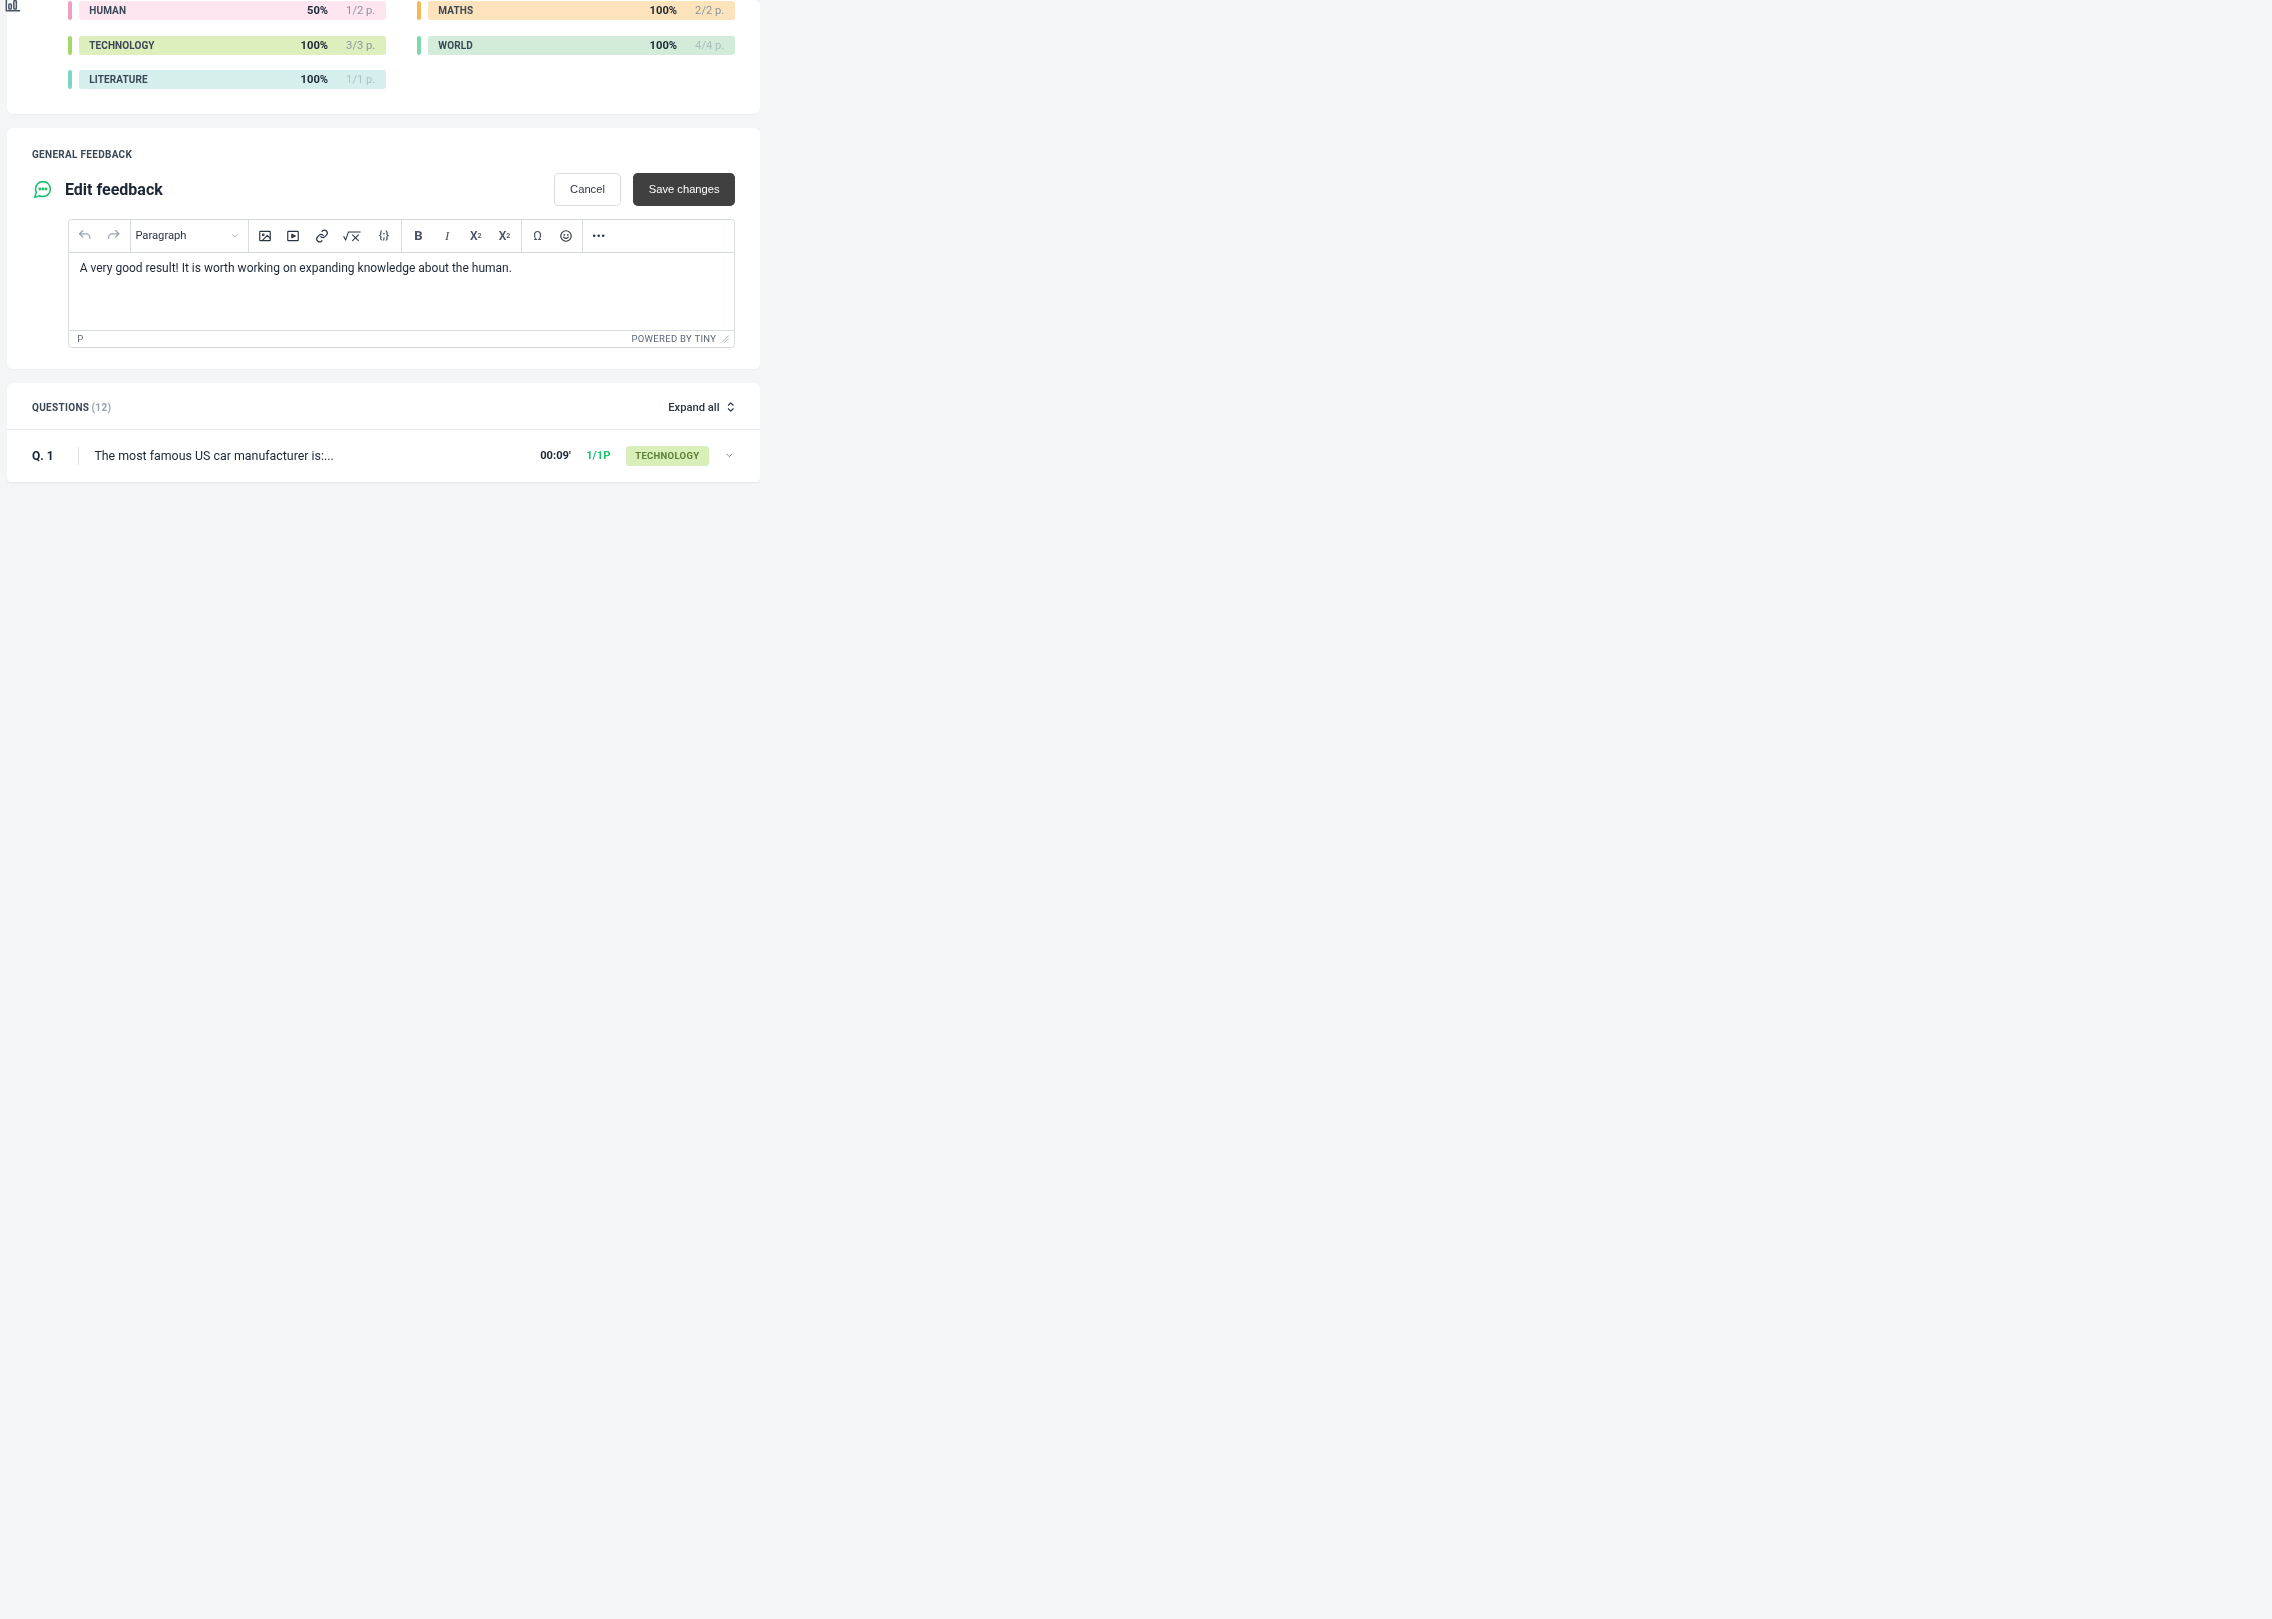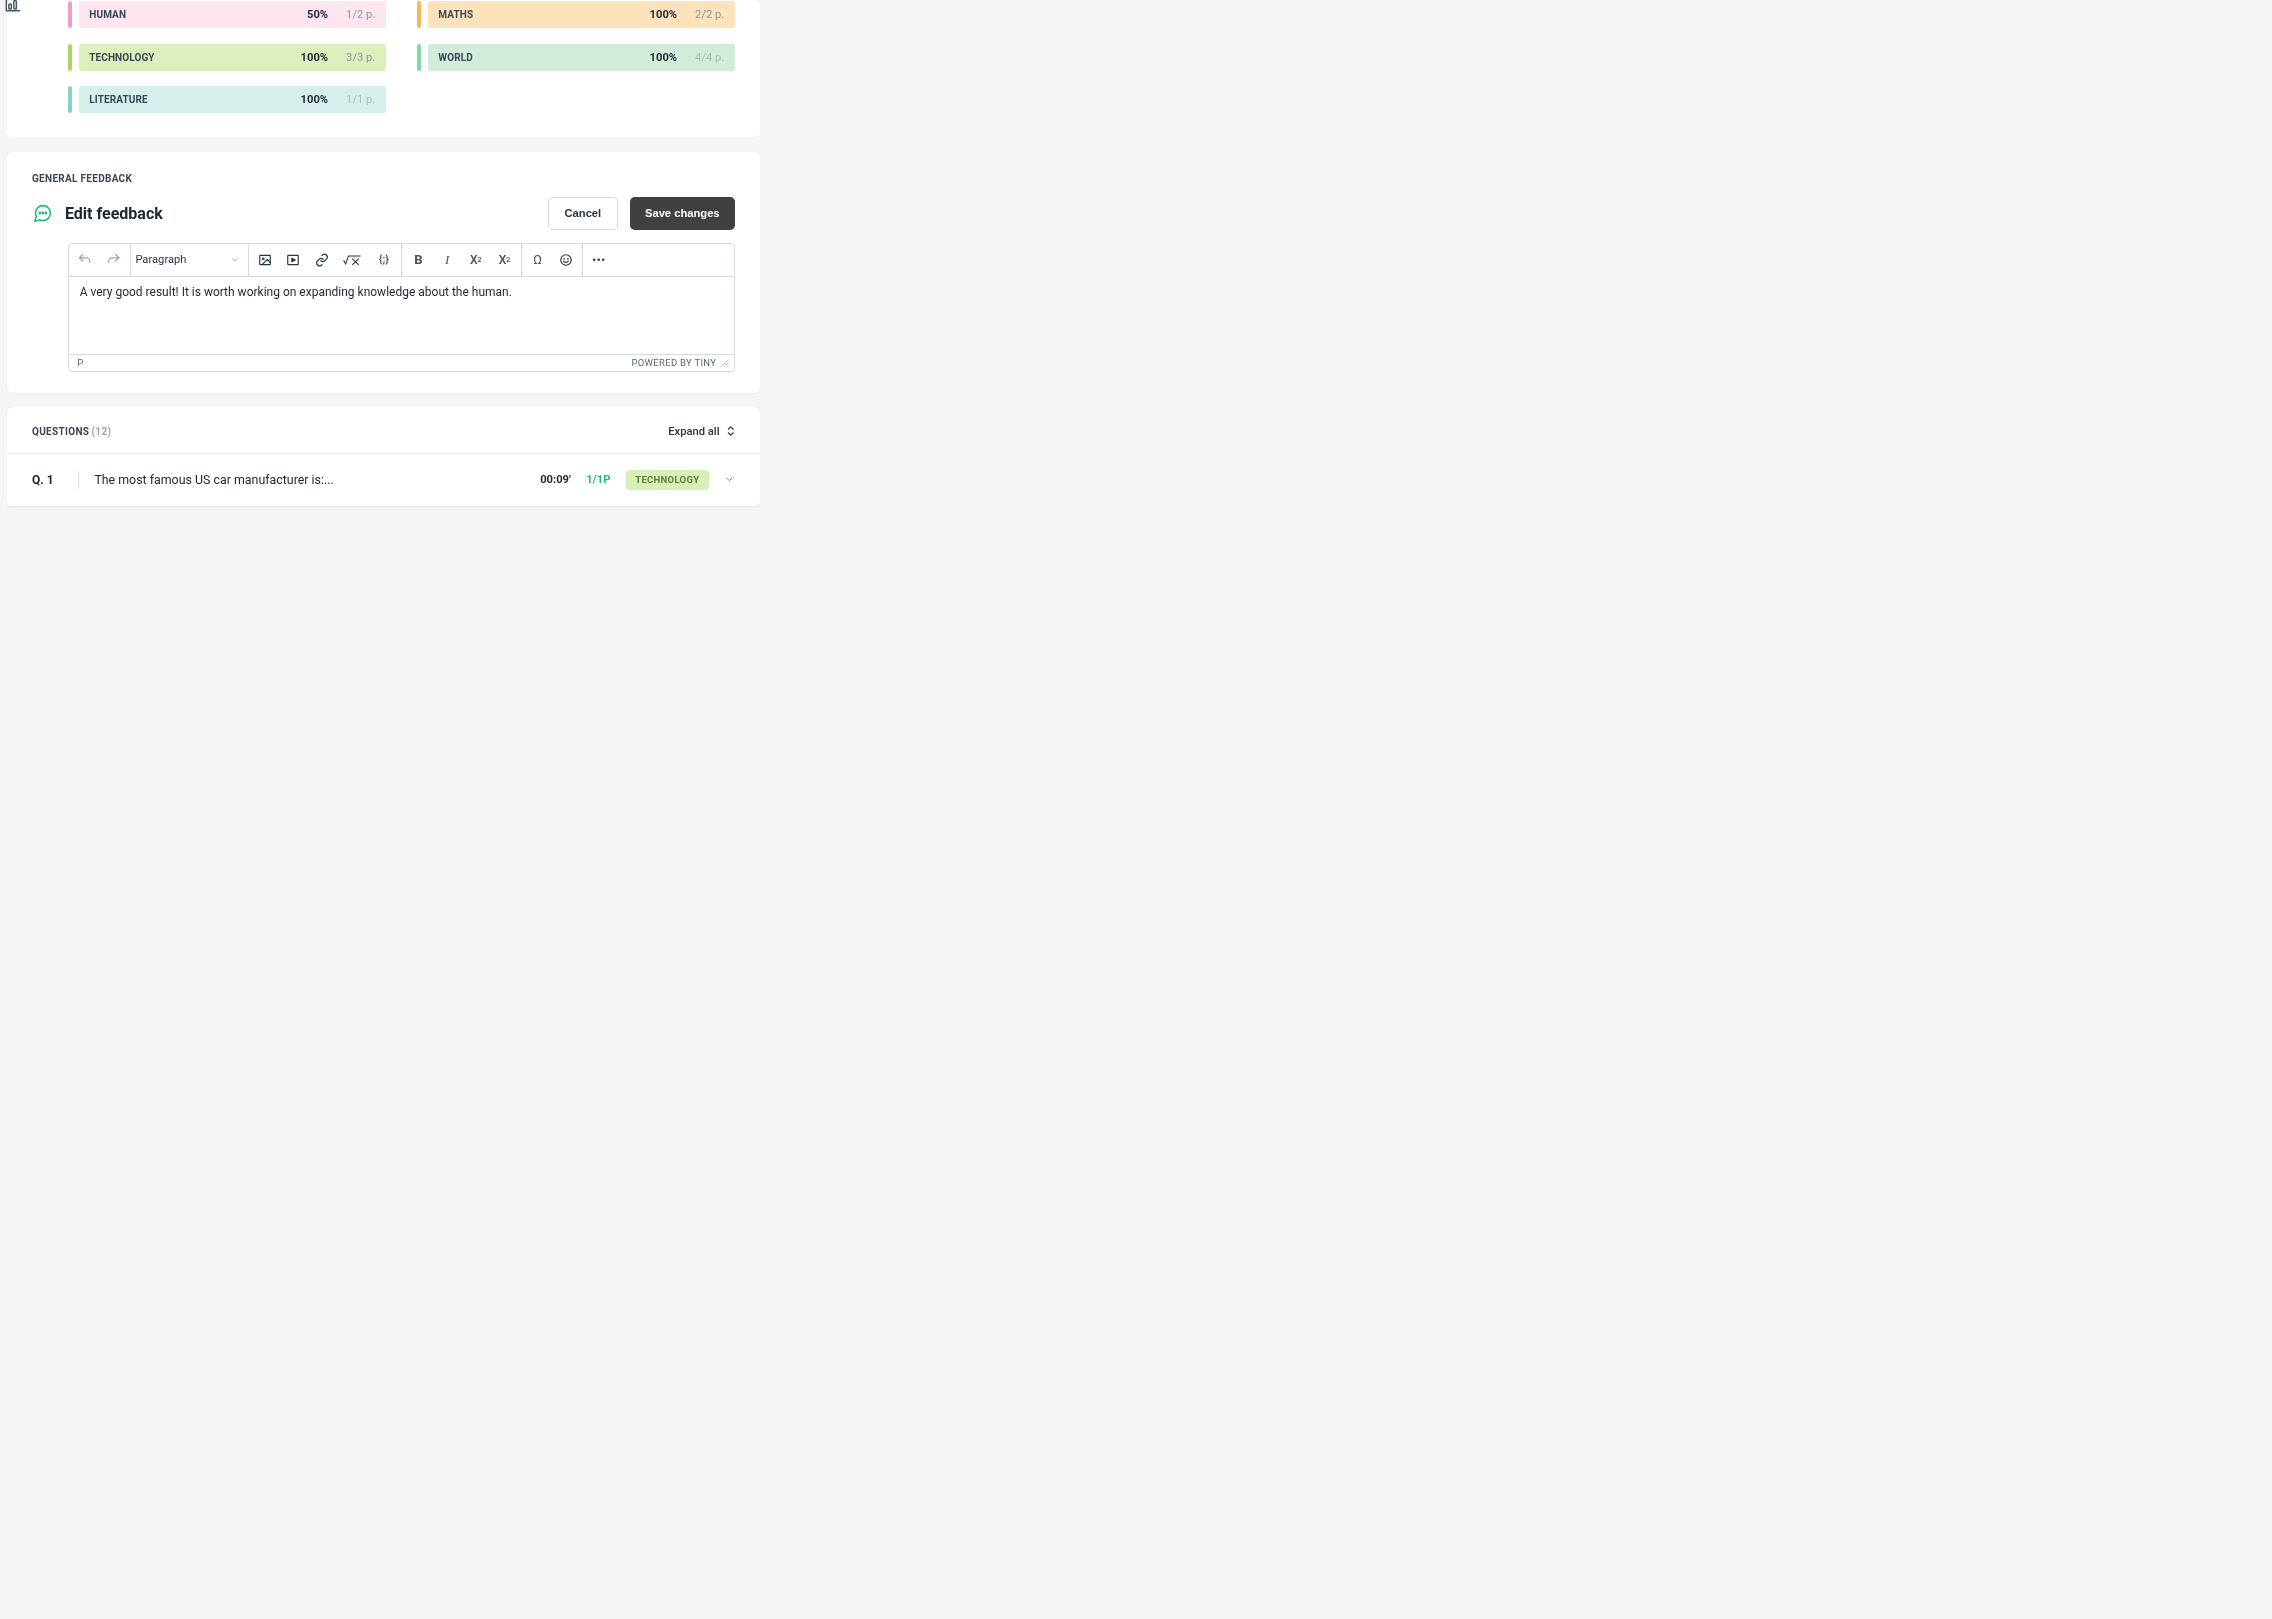--- a/index.html
+++ b/index.html
@@ -29,21 +29,21 @@
     .categories-card { padding-top: 1.2px; position: relative; padding-bottom: 25px; }
     .categories {
       display: grid;
       grid-template-columns: 1fr 1fr;
       gap: 15.4px 31px;
       margin-left: 36px;
     }
     .cat-row {
       display: flex;
       align-items: stretch;
-      height: 27px;
+      height: 19px;
     }
     .cat-accent {
       width: 3.6px;
       border-radius: 2.4px;
       margin-right: 7px;
     }
     .cat-body {
       flex: 1;
       display: flex;
       align-items: center;
@@ -76,21 +76,21 @@
       margin-bottom: 13px;
     }
     .fb-left { display: flex; align-items: center; gap: 12px; }
     .fb-left svg { display: block; }
     .edit-feedback-title { font-size: 16px; font-weight: 700; text-align: center; }
     .fb-actions { display: flex; align-items: center; gap: 12px; }
     .btn {
       height: 33px;
       border-radius: 4.7px;
       font-size: 11.2px;
-      font-weight: 700;
+      font-weight: 400;
       padding: 0 15.4px;
       cursor: pointer;
       border: none;
     }
     .btn-cancel { background: #fff; border: 0.6px solid #d6dbe1; color: #2a3544; }
     .btn-save { background: #404040; color: #fff; }
 
     
     .editor-wrap { margin-left: 36px; }
     .editor-toolbar {

